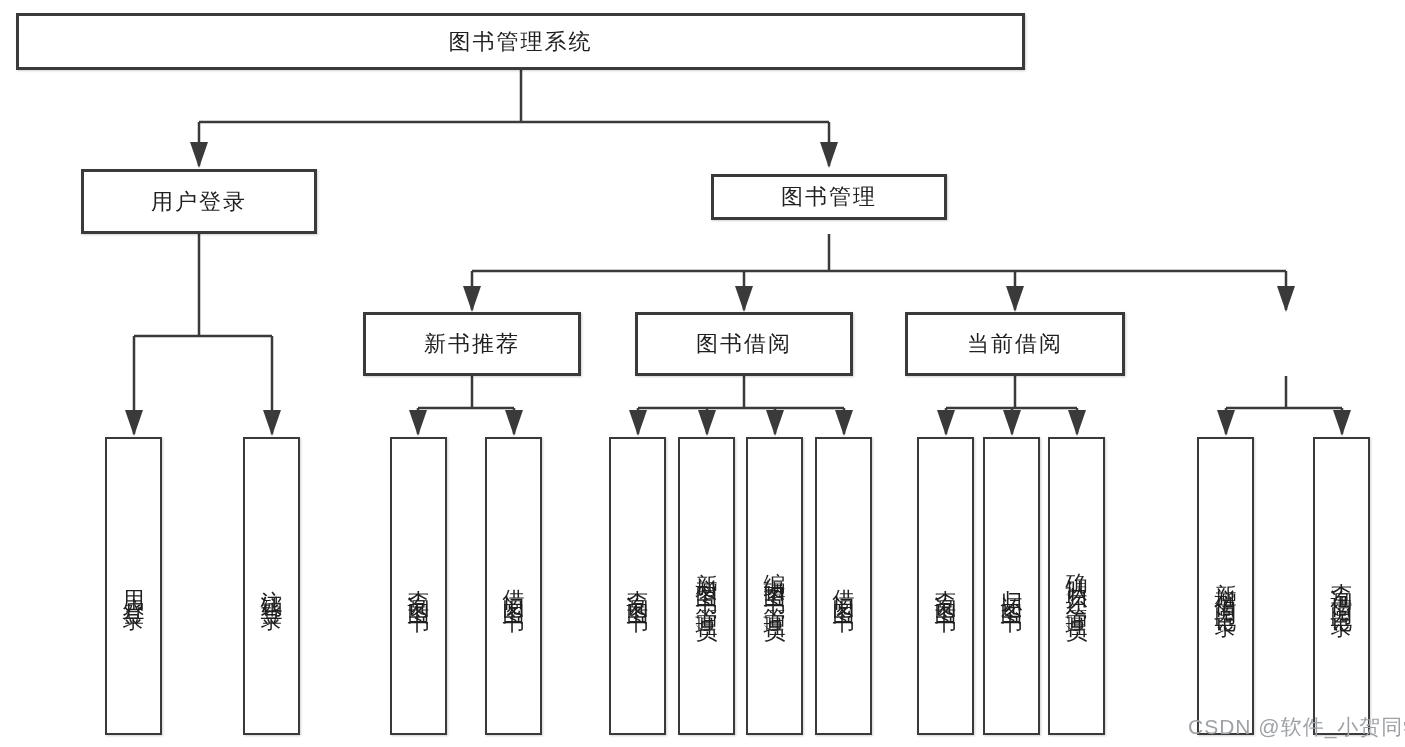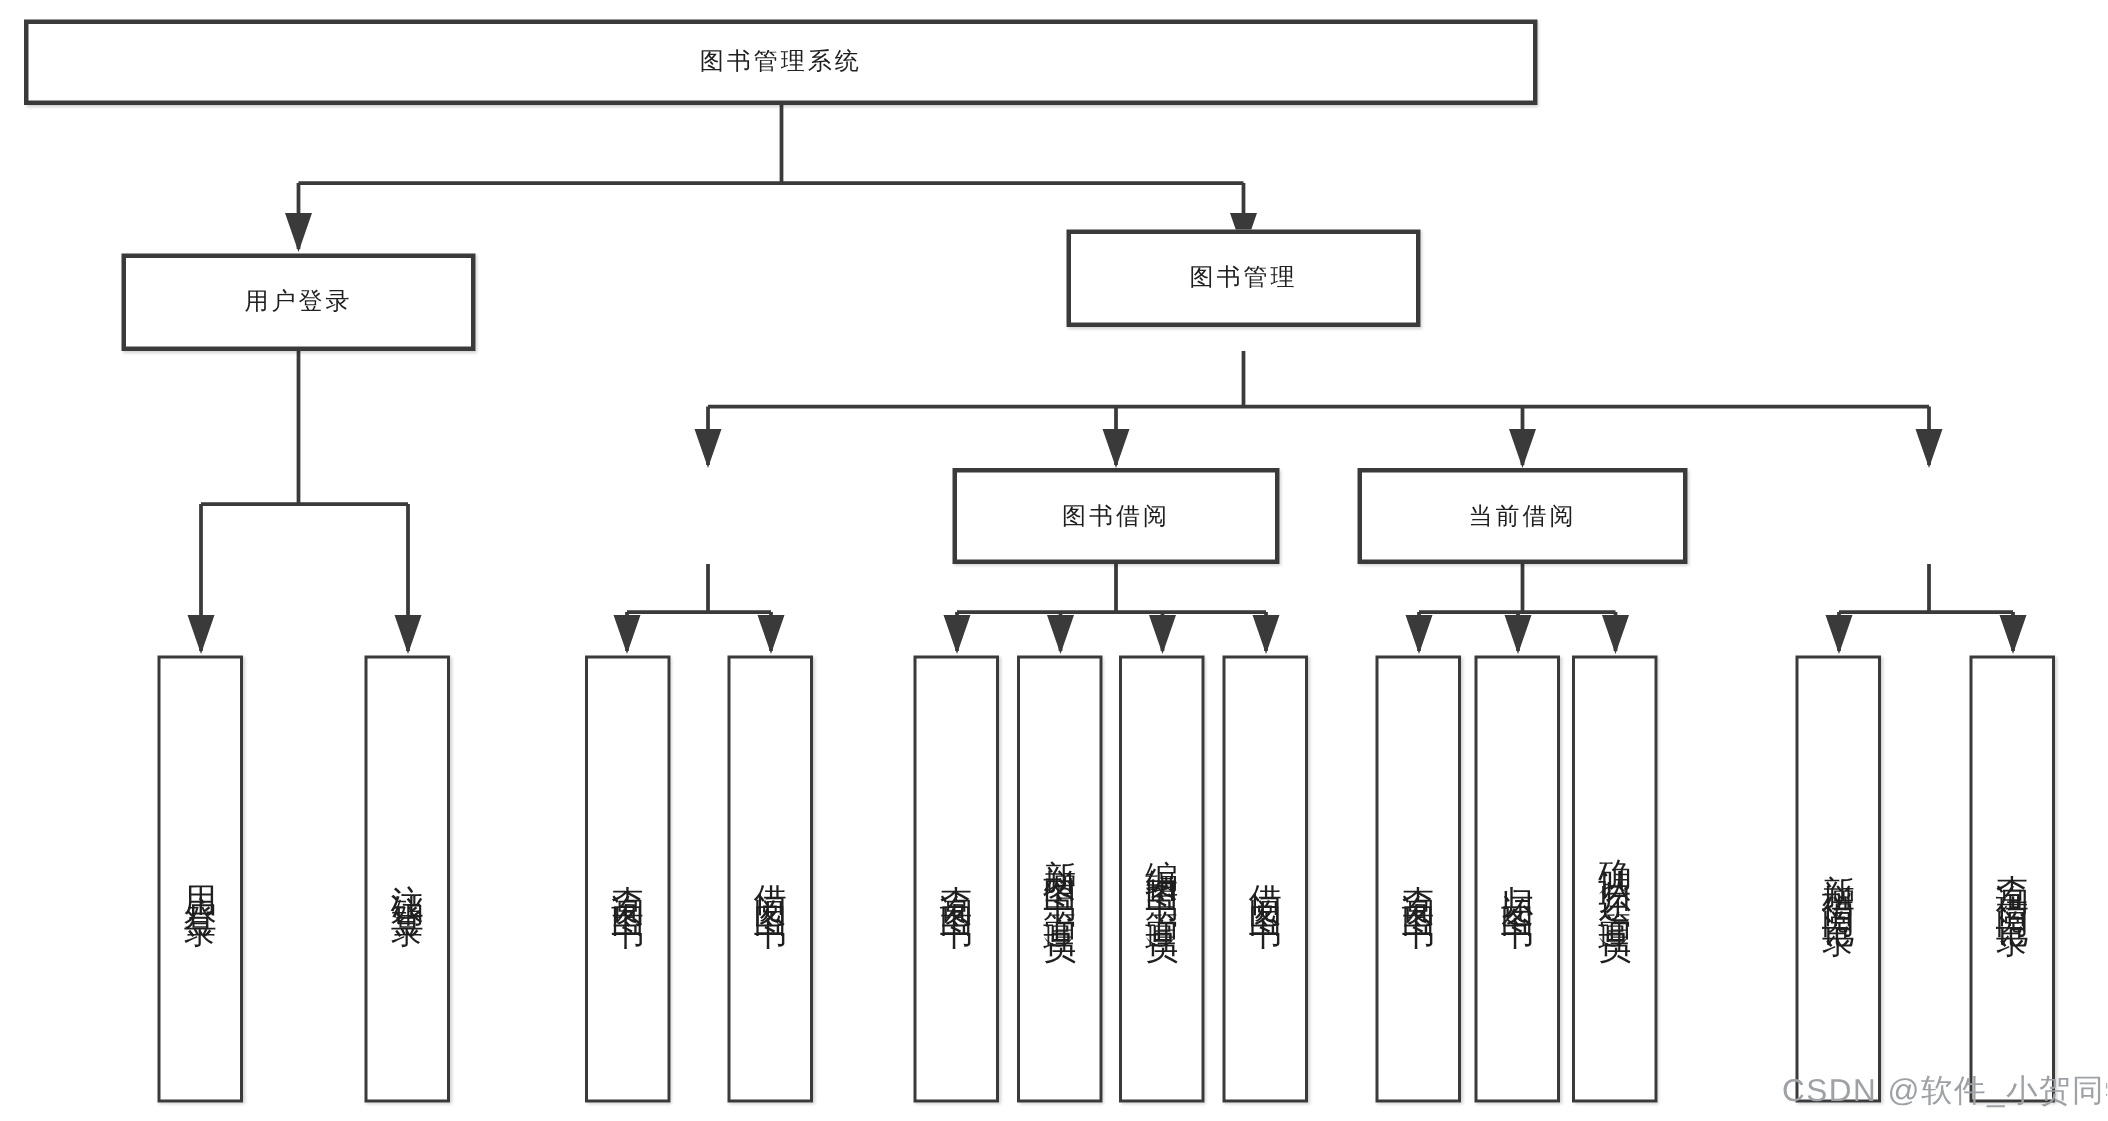--- a/index.html
+++ b/index.html
@@ -13,21 +13,21 @@
   .connectors{position:absolute;left:0;top:0;}
   .hbox{
     position:absolute;
     box-sizing:border-box;
     border:3px solid #3a3a3a;
     background:#ffffff;
     display:flex;align-items:center;justify-content:center;
     box-shadow:1px 1px 2px rgba(0,0,0,0.18);
   }
   .hbox .lbl{
-    font-size:16px;
+    font-size:22px;
     letter-spacing:2px;
     color:#1f1f1f;
     white-space:nowrap;
   }
   .vbox{
     position:absolute;
     box-sizing:border-box;
     width:57px;height:298px;
     top:437px;
     border:2.5px solid #3a3a3a;
@@ -90,24 +90,27 @@
     </g>
   </svg>
 
   <div class="hbox" style="left:16px;top:13px;width:1009px;height:57px">
     <span class="lbl">图书管理系统</span>
   </div>
 
   <div class="hbox" style="left:81px;top:169px;width:236px;height:65px">
     <span class="lbl">用户登录</span>
   </div>
-  <div class="hbox" style="left:711px;top:153px;width:236px;height:65px">
+  <div class="hbox" style="left:711px;top:174px;width:236px;height:46px">
     <span class="lbl">图书管理</span>
   </div>
 
+  <div class="hbox" style="left:363px;top:312px;width:218px;height:64px">
+    <span class="lbl">新书推荐</span>
+  </div>
   <div class="hbox" style="left:635px;top:312px;width:218px;height:64px">
     <span class="lbl">图书借阅</span>
   </div>
   <div class="hbox" style="left:905px;top:312px;width:220px;height:64px">
     <span class="lbl">当前借阅</span>
   </div>
 
   <div class="vbox" style="left:105px">
     <span class="vlbl">用户登录</span>
   </div>

